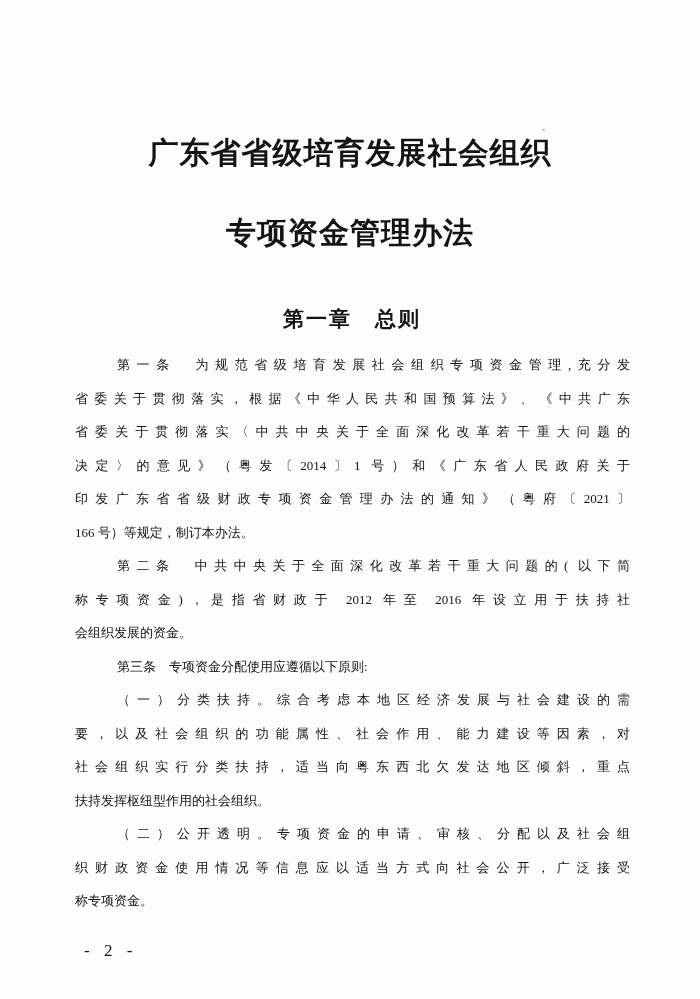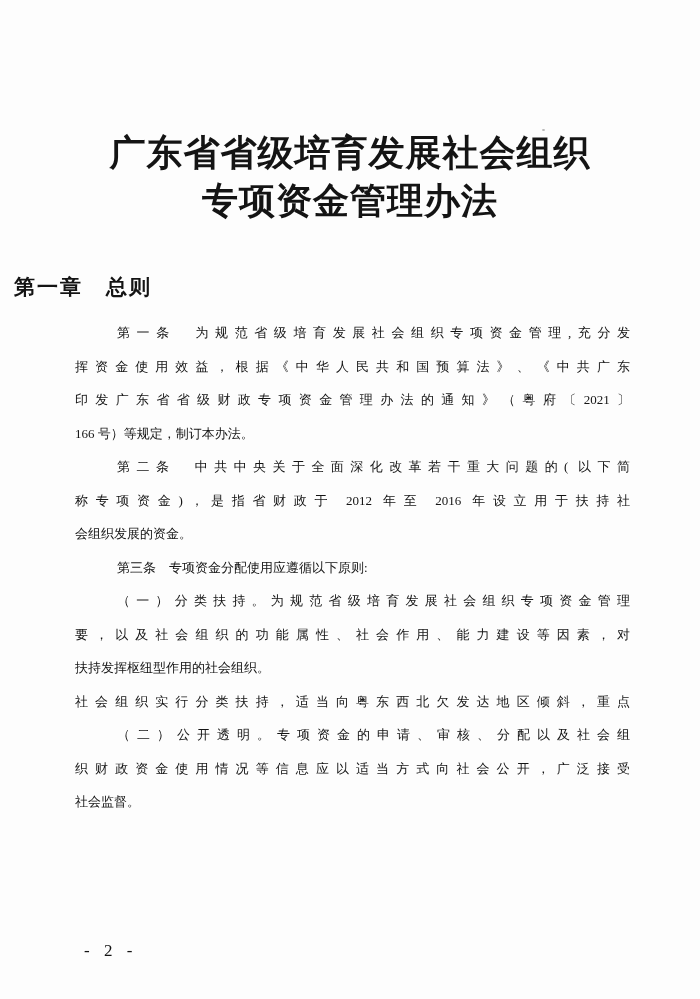--- a/index.html
+++ b/index.html
@@ -15,30 +15,31 @@
     background: #fdfdfd;
     color: #141414;
     font-family: "Liberation Serif", "DejaVu Serif", serif;
     overflow: hidden;
     box-sizing: border-box;
     padding-top: 135px;
   }
   .doc-title {
     margin: 0;
     text-align: center;
-    font-size: 36px;
+    font-size: 30px;
     font-weight: bold;
     line-height: 36px;
     letter-spacing: 1px;
   }
   .doc-title.second {
-    margin-top: 12px;
+    margin-top: 44px;
   }
   .chapter-heading {
-    margin: 54px 0 0 14px;
+    margin: 54px 0 0 4px;
+    text-align: center;
     font-size: 21px;
     font-weight: bold;
     line-height: 28px;
     letter-spacing: 2px;
   }
   .doc-body {
     margin-top: 15px;
     padding: 0 70px 0 75px;
     font-size: 13px;
     line-height: 33.5px;
@@ -81,30 +82,32 @@
   <div class="scan-speck"></div>
 
   <h1 class="doc-title">广东省省级培育发展社会组织</h1>
 
   <h1 class="doc-title second">专项资金管理办法</h1>
 
   <h2 class="chapter-heading">第一章　总则</h2>
 
   <div class="doc-body">
       <div class="line indent fill">第一条　为规范省级培育发展社会组织专项资金管理,充分发</div>
-      <div class="line fill">挥资金使用效益，根据《中华人民共和国预算法》、《中共广东</div>
+      <div class="line fill">省委关于贯彻落实，根据《中华人民共和国预算法》、《中共广东</div>
+      <div class="line fill">省委关于贯彻落实〈中共中央关于全面深化改革若干重大问题的</div>
+      <div class="line fill">决定〉的意见》（粤发〔2014〕1 号）和《广东省人民政府关于</div>
       <div class="line fill">印发广东省省级财政专项资金管理办法的通知》（粤府〔2021〕</div>
       <div class="line">166 号）等规定，制订本办法。</div>
       <div class="line indent fill">第二条　中共中央关于全面深化改革若干重大问题的( 以下简</div>
       <div class="line fill">称专项资金)，是指省财政于 2012 年至 2016 年设立用于扶持社</div>
       <div class="line">会组织发展的资金。</div>
       <div class="line indent">第三条　专项资金分配使用应遵循以下原则:</div>
-      <div class="line indent fill">（一）分类扶持。为规范省级培育发展社会组织专项资金管理</div>
+      <div class="line indent fill">（一）分类扶持。综合考虑本地区经济发展与社会建设的需</div>
       <div class="line fill">要，以及社会组织的功能属性、社会作用、能力建设等因素，对</div>
+      <div class="line fill">社会组织实行分类扶持，适当向粤东西北欠发达地区倾斜，重点</div>
       <div class="line">扶持发挥枢纽型作用的社会组织。</div>
-      <div class="line fill">社会组织实行分类扶持，适当向粤东西北欠发达地区倾斜，重点</div>
       <div class="line indent fill">（二）公开透明。专项资金的申请、审核、分配以及社会组</div>
       <div class="line fill">织财政资金使用情况等信息应以适当方式向社会公开，广泛接受</div>
-      <div class="line">社会监督。</div>
+      <div class="line">称专项资金。</div>
     </div>
 
   <div class="page-number">- 2 -</div>
 </div>
 
 </body></html>

